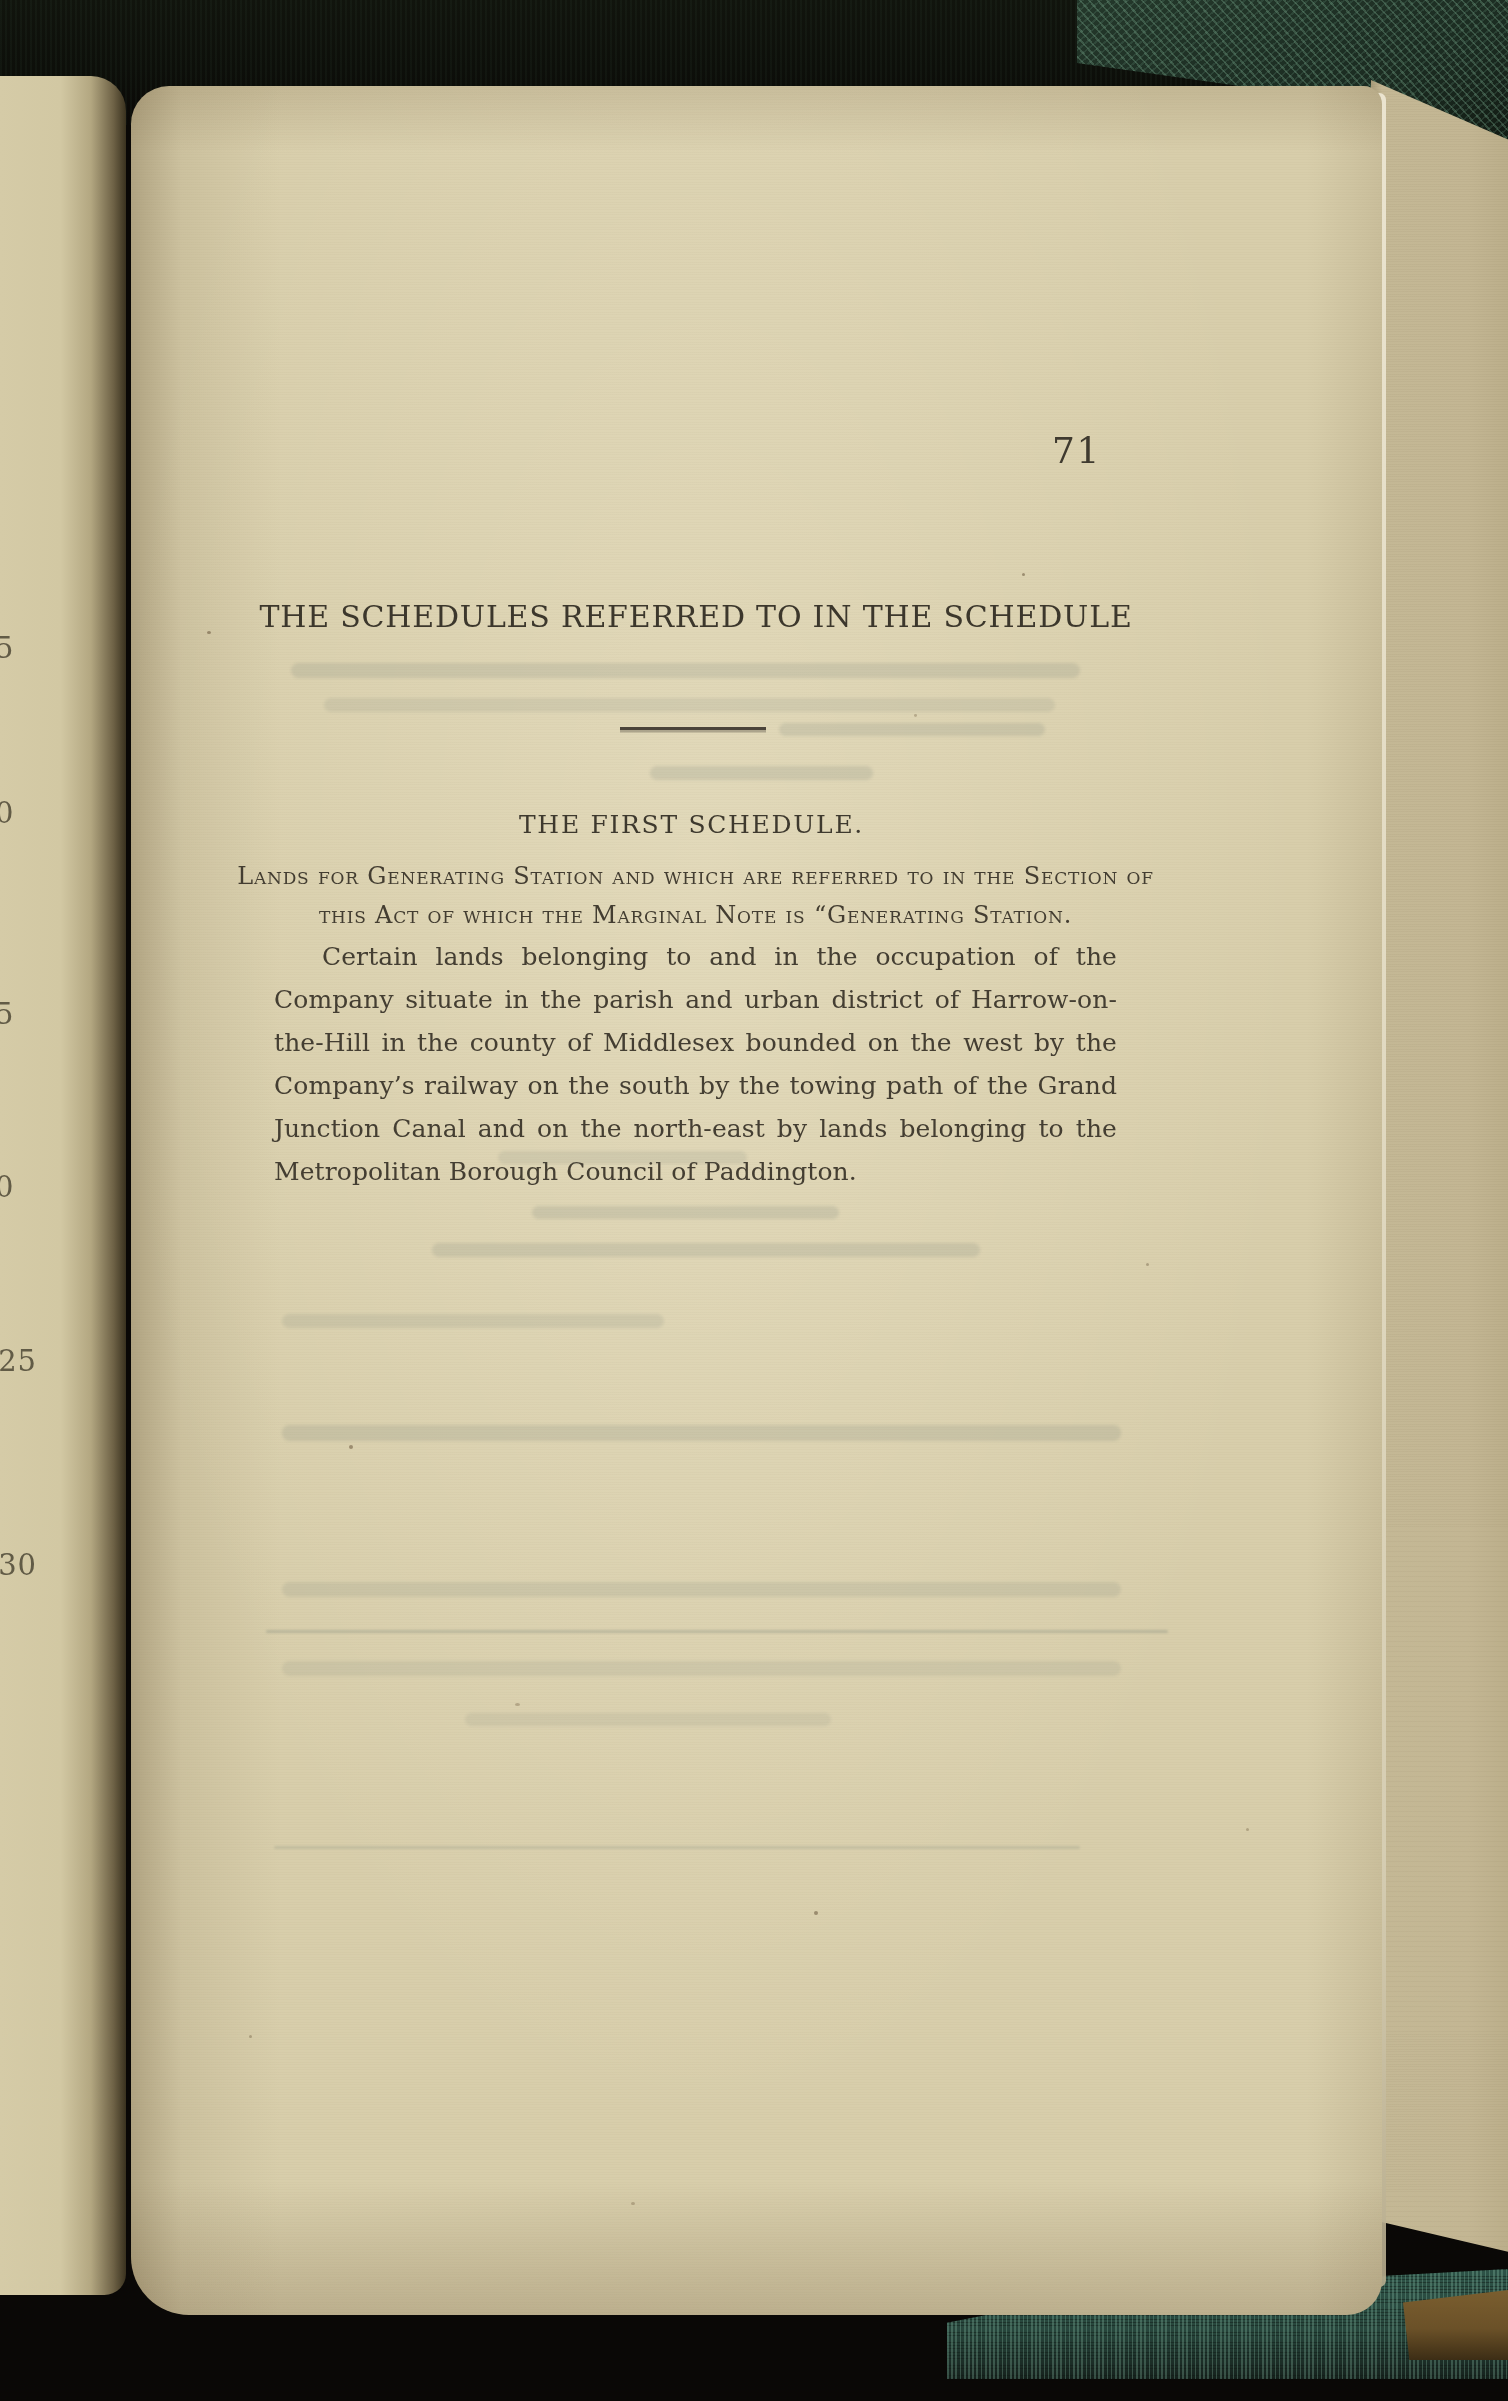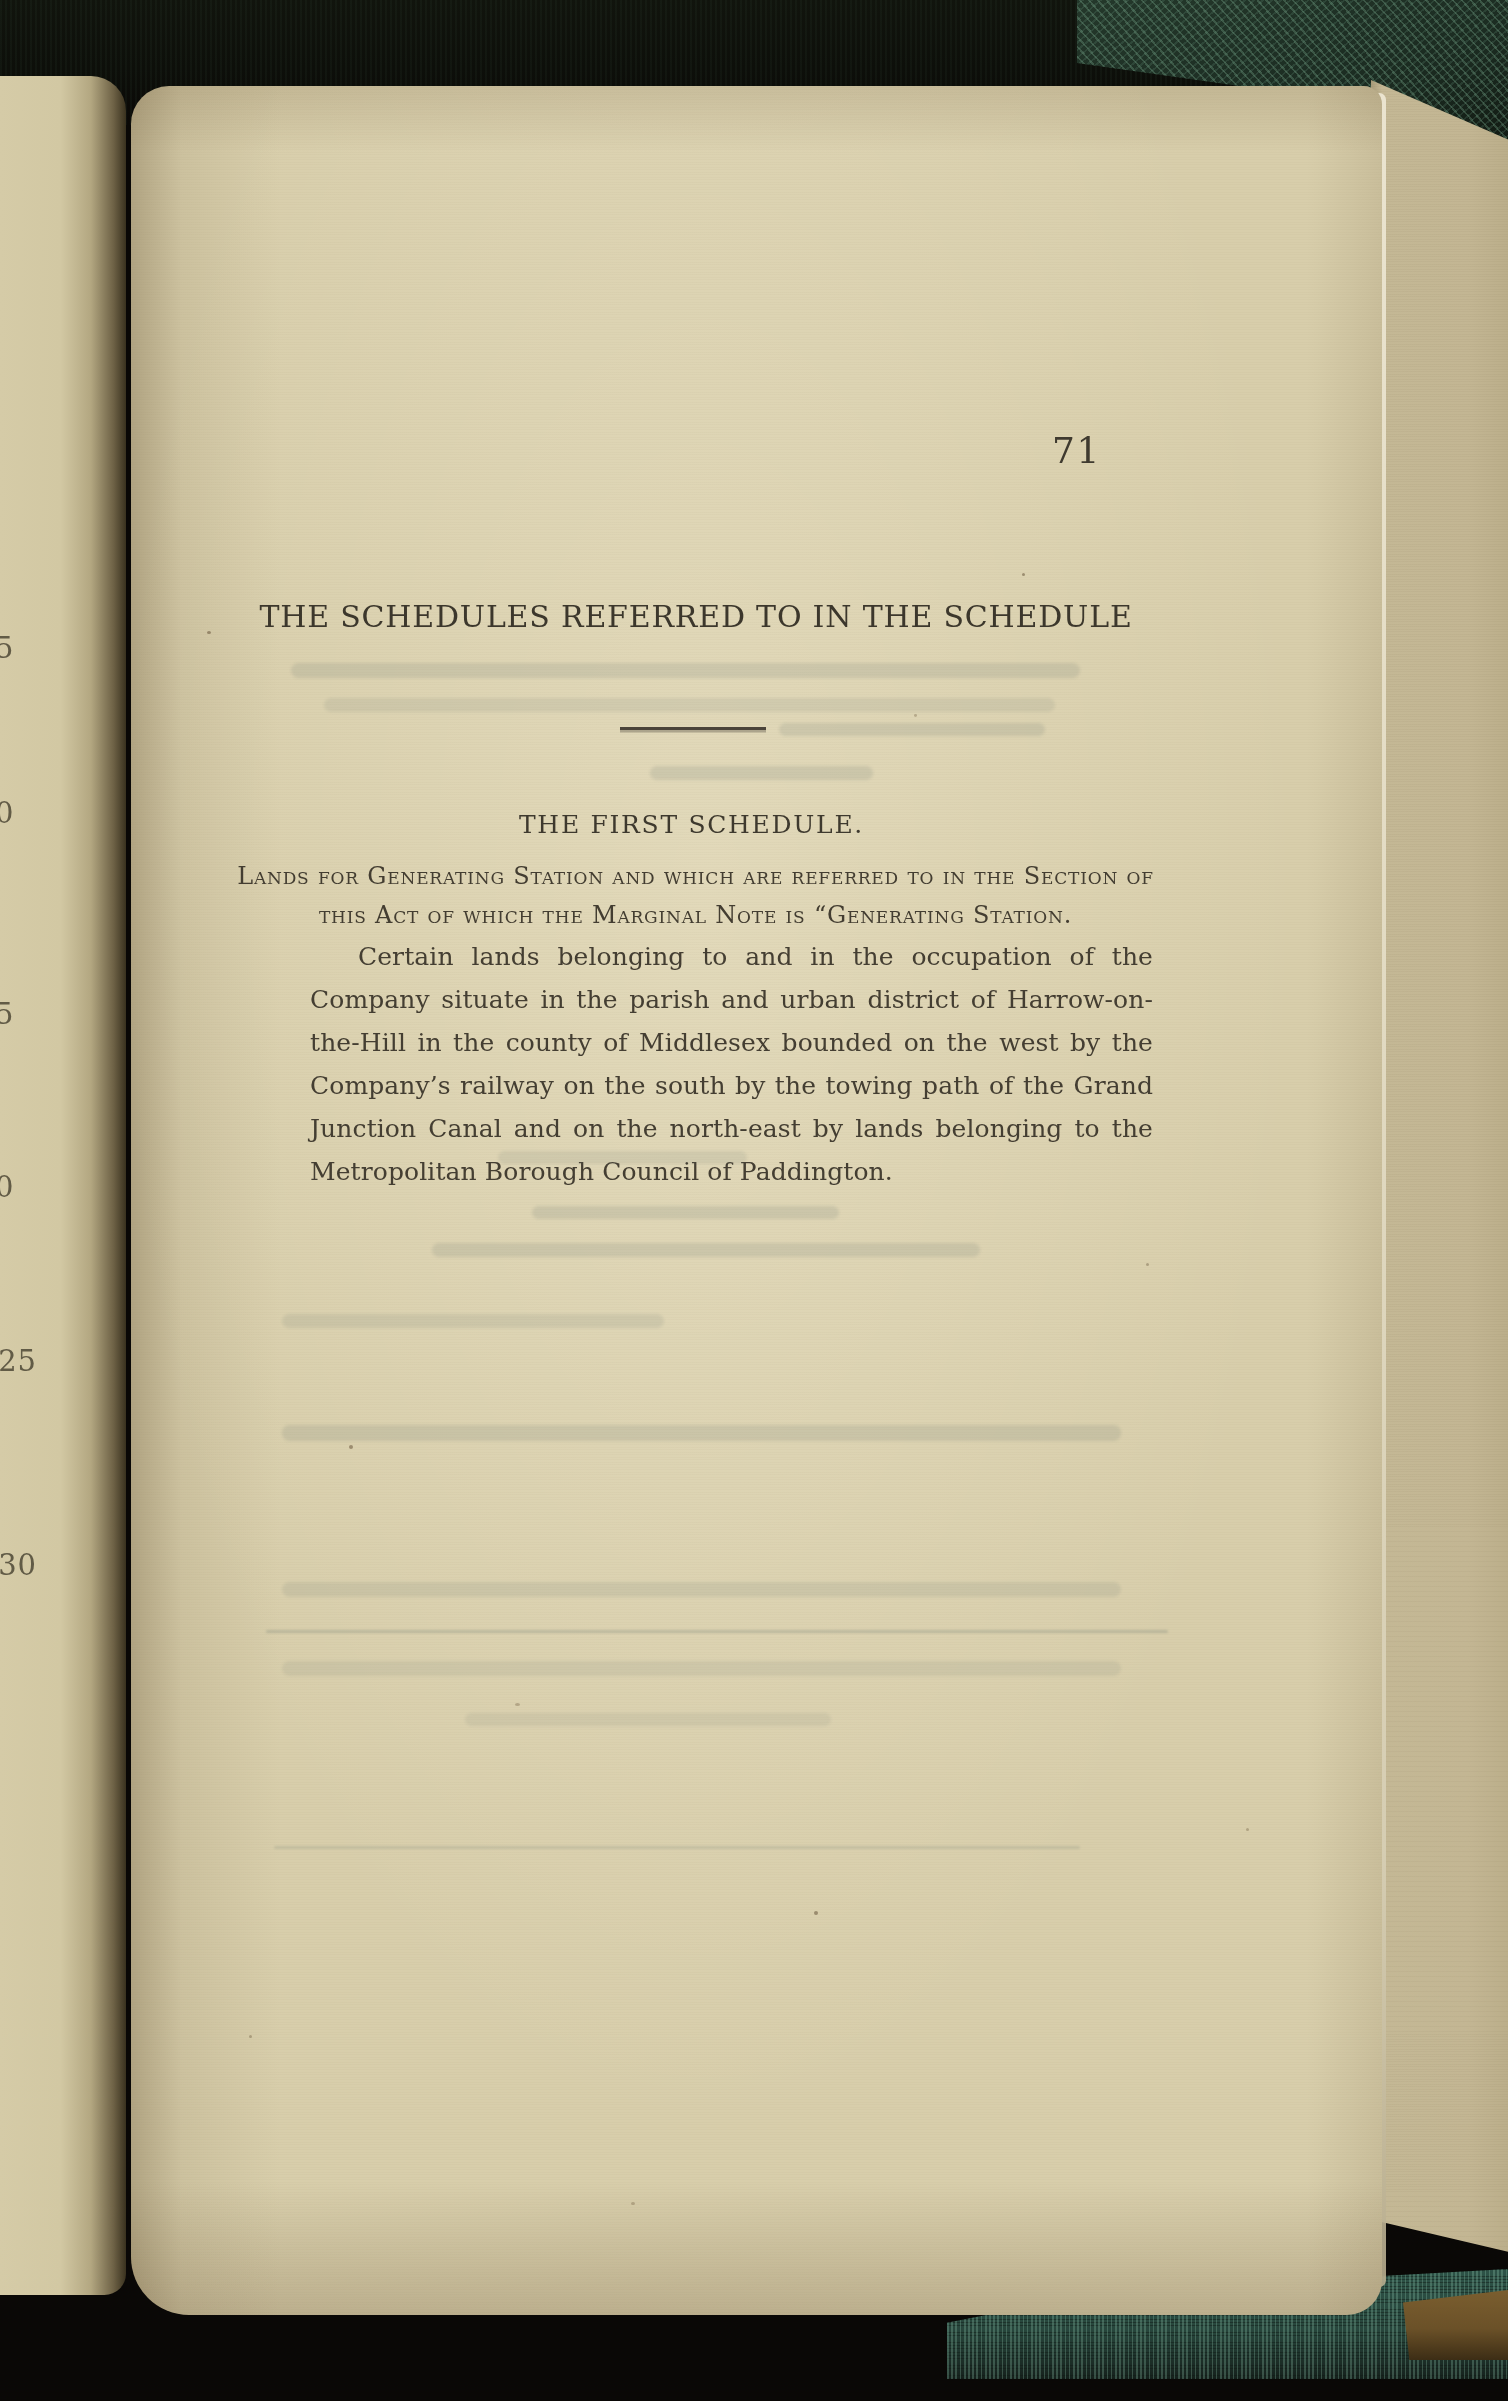--- a/index.html
+++ b/index.html
@@ -103,21 +103,21 @@
   }
   .schedule-subheading{
     position:absolute;left:101px;top:771px;width:927px;
     text-align:center;font-variant:small-caps;font-size:24px;line-height:39px;
     letter-spacing:0.8px;color:#433d31;
   }
   .schedule-subheading .line{white-space:nowrap;}
   .body-paragraph{
     position:absolute;left:143px;top:849px;width:843px;
     font-size:25px;line-height:43px;text-align:justify;text-indent:48px;
-    letter-spacing:0.1px;color:#443e32;margin-left:36px;
+    letter-spacing:0.1px;color:#443e32;
   }
   
   .ghost{
     position:absolute;border-radius:7.5px;
     background:rgba(104,120,112,.16);
     filter:blur(1.7px);
   }
   .ghost-rule{
     position:absolute;height:3.3px;border-radius:1.7px;
     background:rgba(100,116,108,.26);

